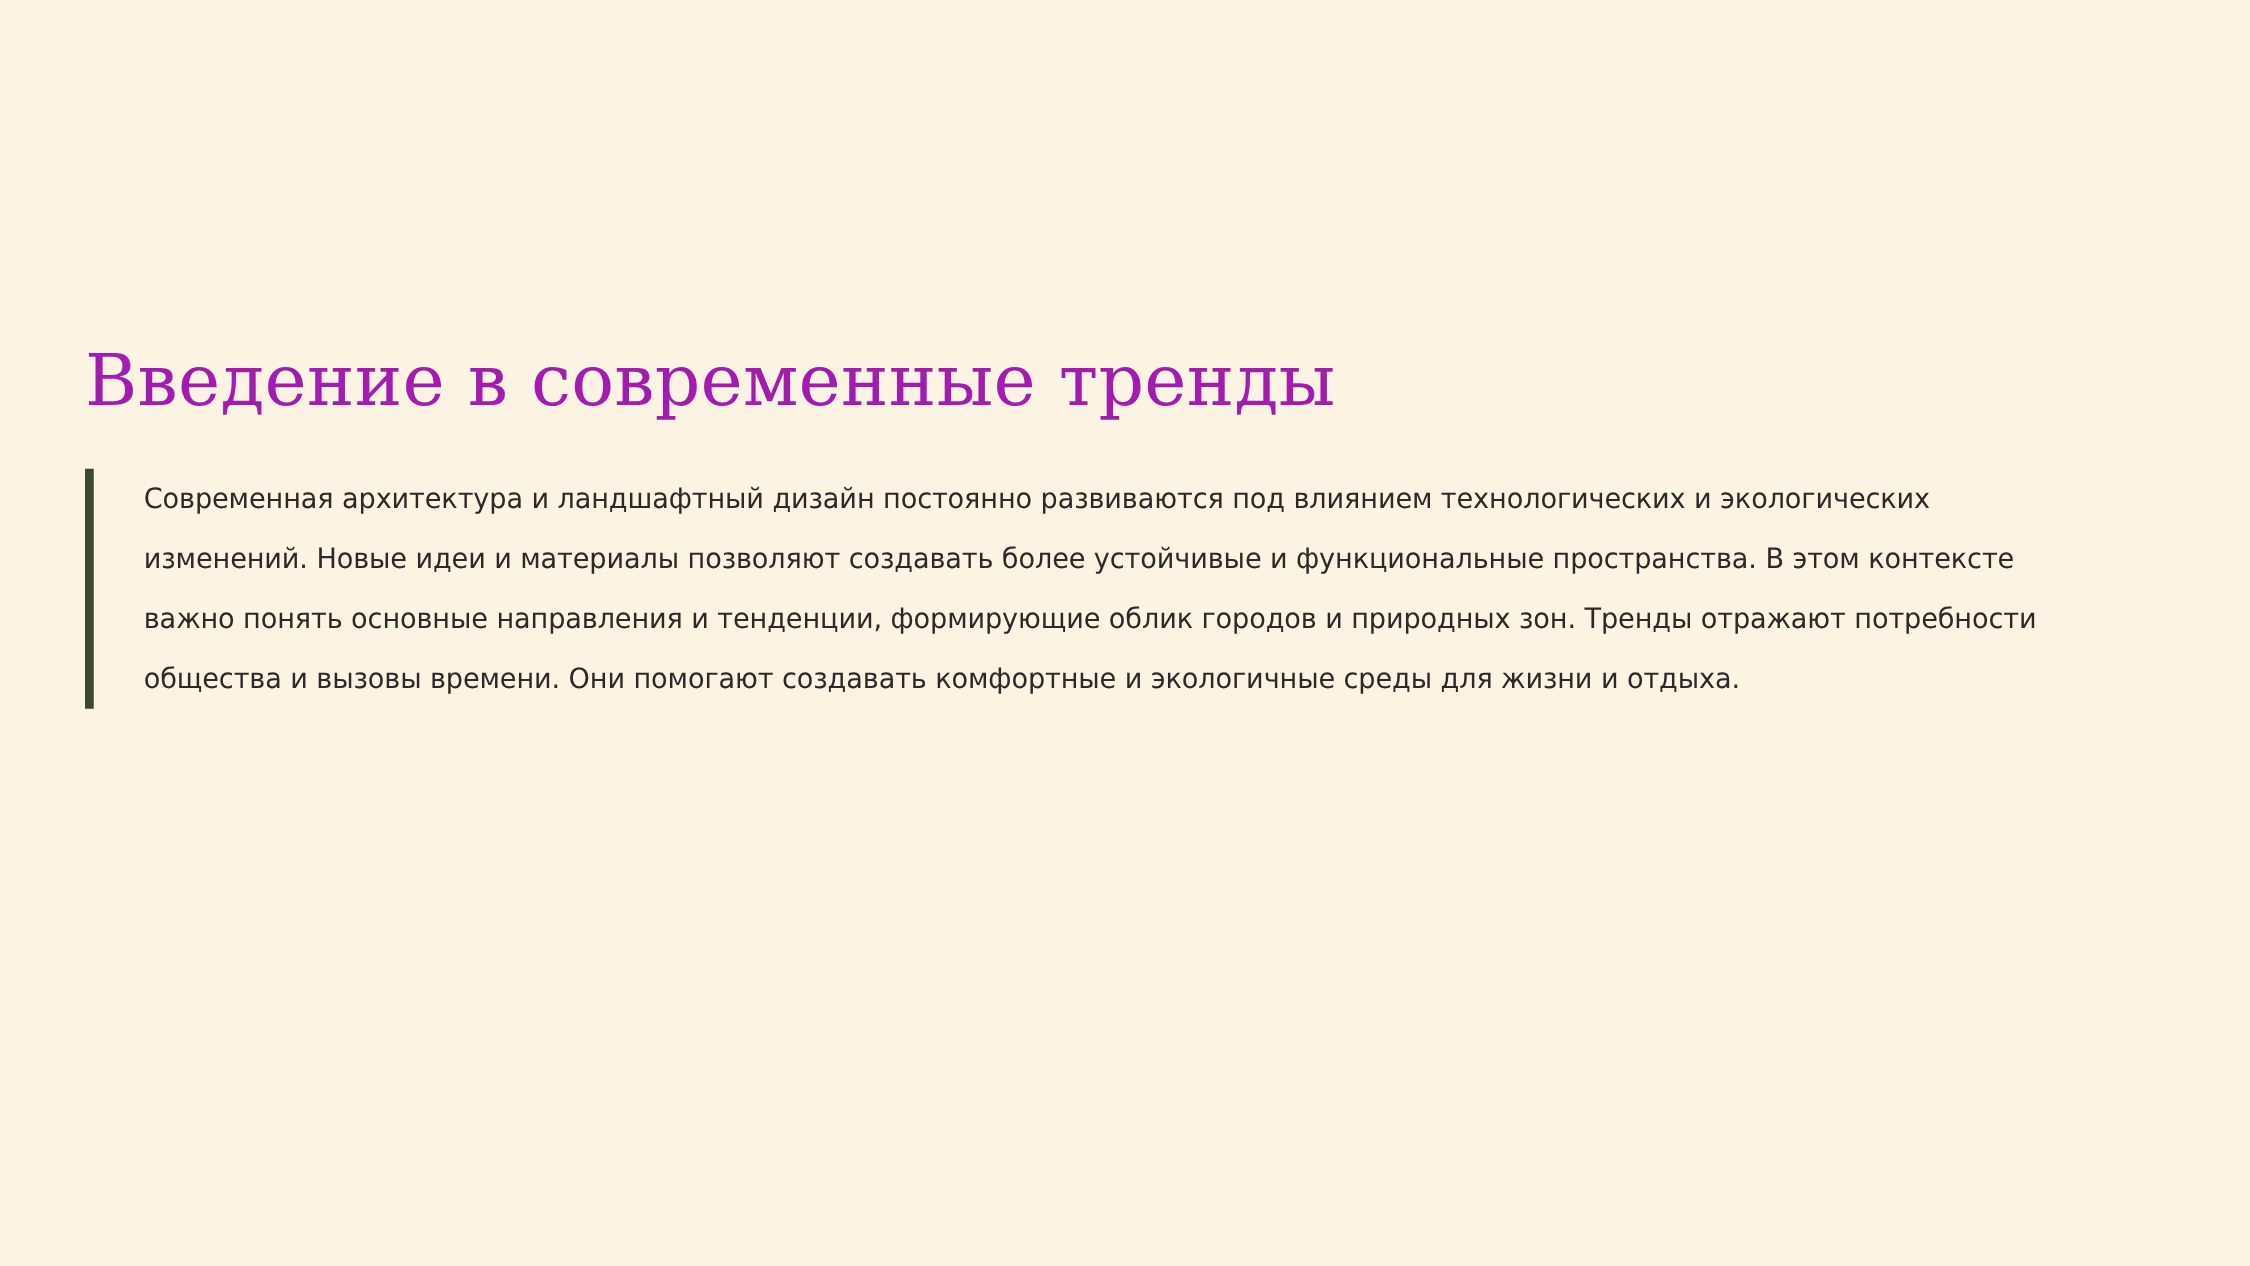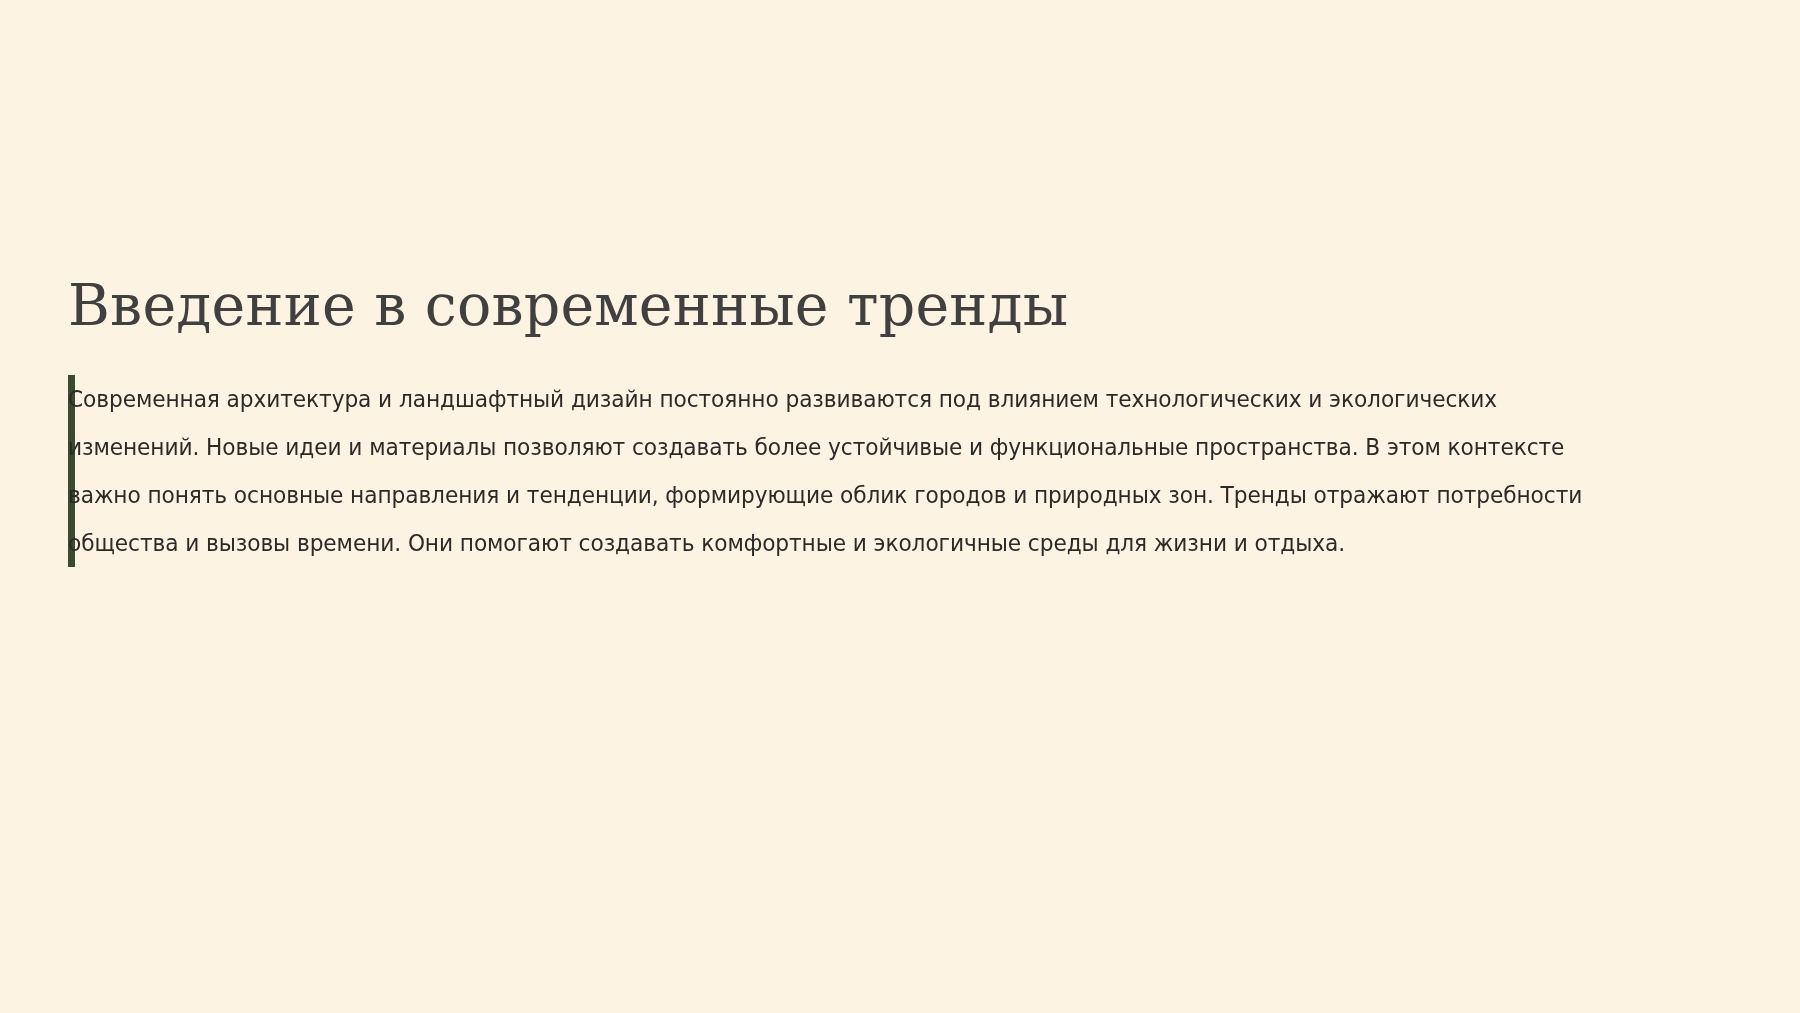--- a/index.html
+++ b/index.html
@@ -27,28 +27,29 @@
     left: 68px;
     top: 272px;
     width: 1640px;
   }
 
   .page-title {
     font-family: "DejaVu Serif", "Liberation Serif", serif;
     font-size: 57px;
     font-weight: 400;
     line-height: 1.18;
-    color: #404040;
+    color: #a21caf;
     letter-spacing: 0.2px;
     margin: 0 0 36px 0;
     white-space: nowrap;
   }
 
   .quote-wrap {
     position: relative;
+    padding-left: 47px;
   }
 
   .accent-bar {
     position: absolute;
     left: 0;
     top: 0;
     bottom: 0;
     width: 7px;
     background: #3A4A2E;
     border-radius: 0;

